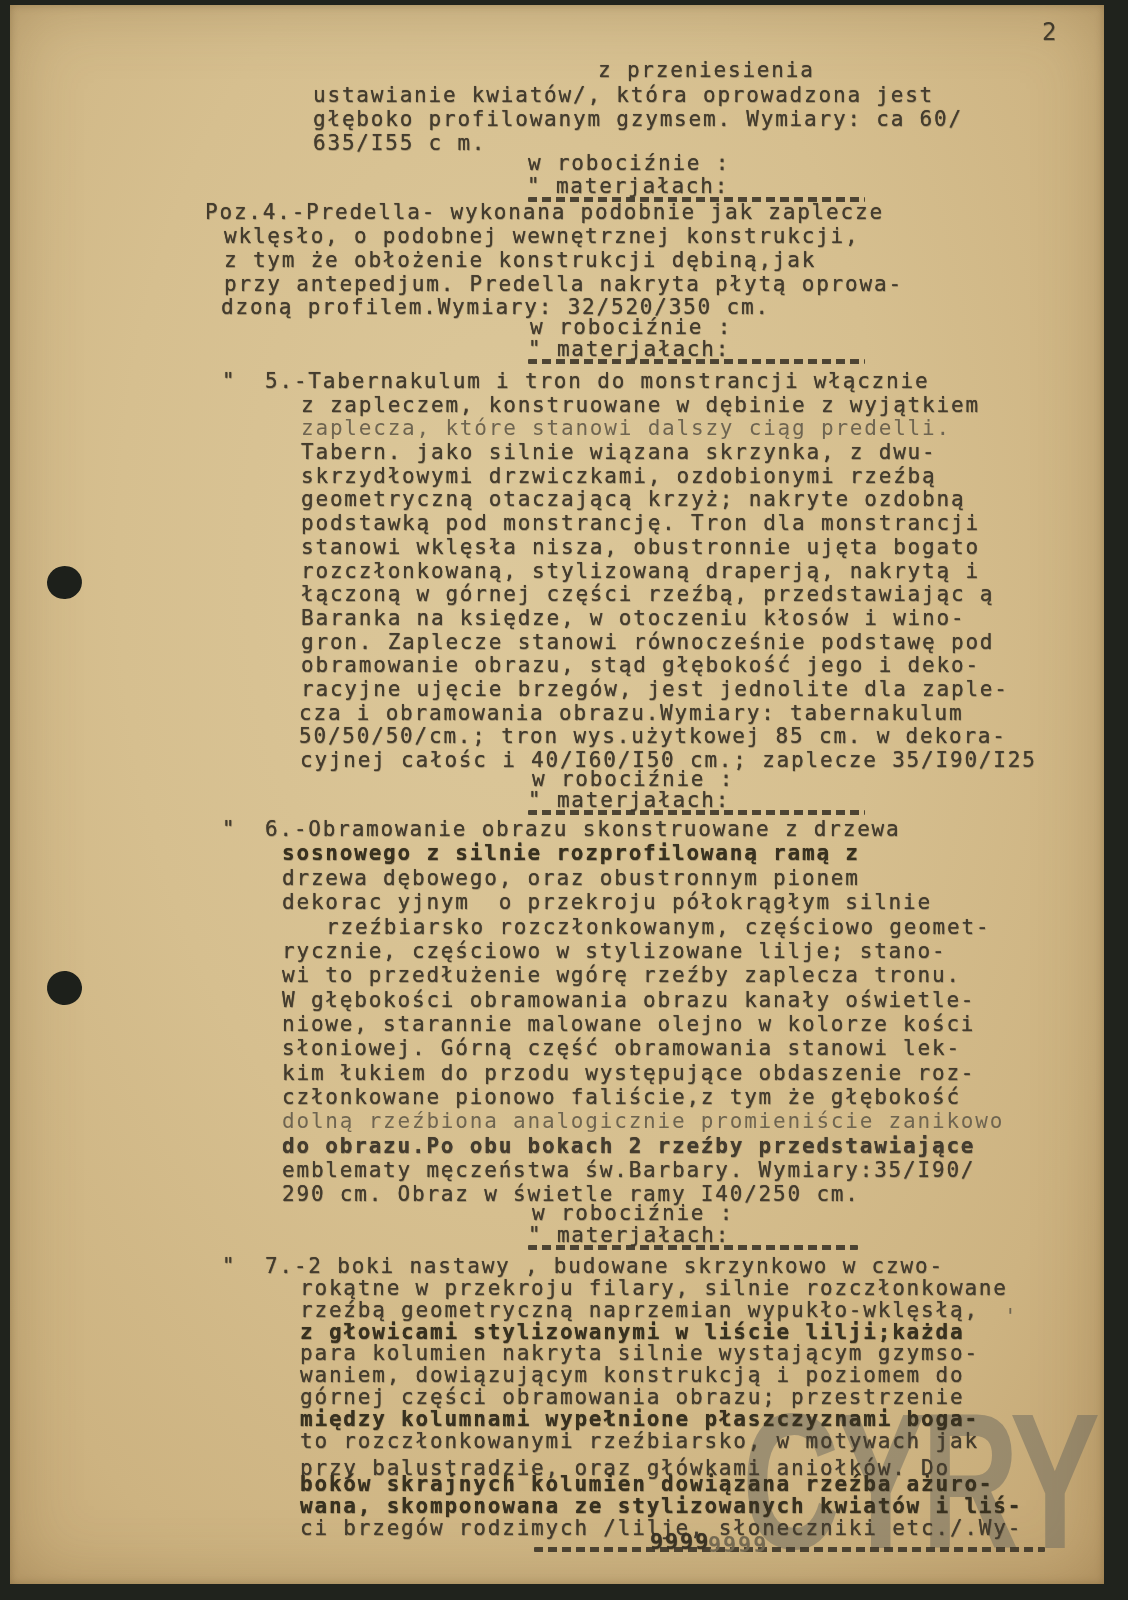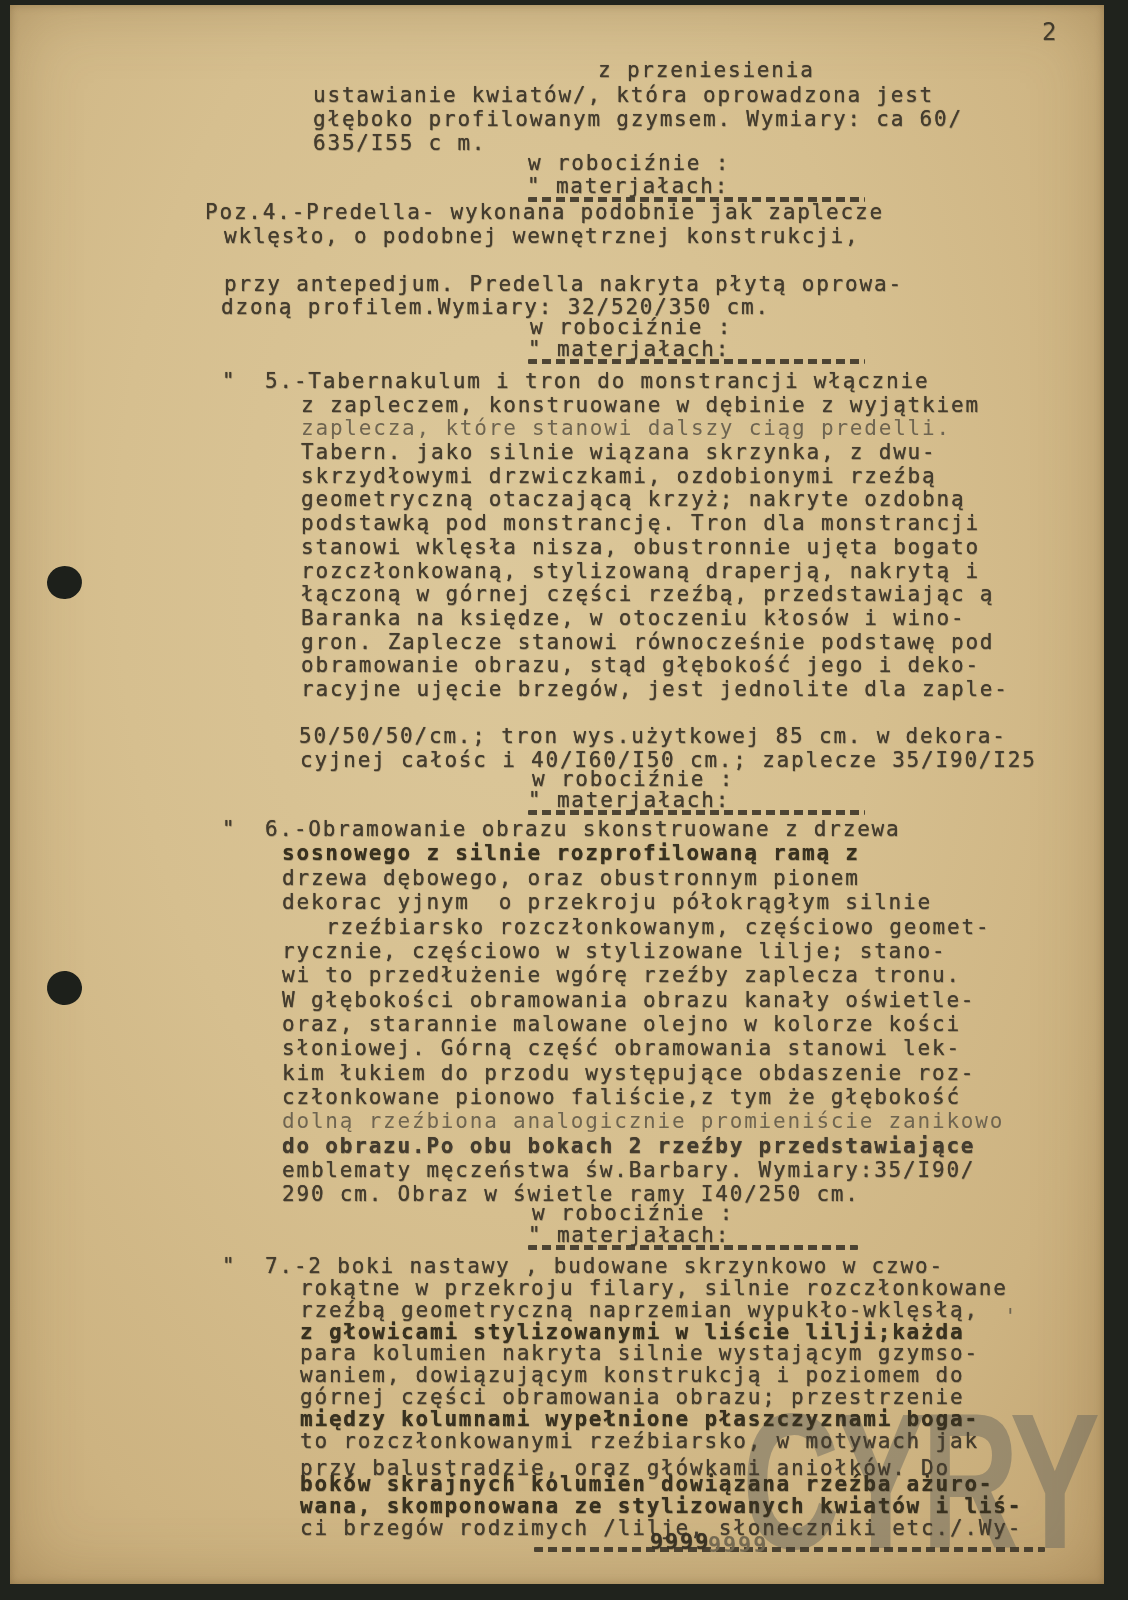--- a/index.html
+++ b/index.html
@@ -40,55 +40,57 @@
     <div class="layer" id="lines-layer">
         <div class="tl" style="left: 598px; top: 59px;">z przeniesienia</div>
         <div class="tl" style="left: 313px; top: 84px;">ustawianie kwiatów/, która oprowadzona jest</div>
         <div class="tl" style="left: 313px; top: 108px;">głęboko profilowanym gzymsem. Wymiary: ca 60/</div>
         <div class="tl" style="left: 313px; top: 132px;">635/I55 c m.</div>
         <div class="tl" style="left: 528px; top: 152px;">w robociźnie :</div>
         <div class="tl" style="left: 527px; top: 175px;">" materjałach:</div>
         <div class="dash" style="width: 337px; left: 528px; top: 197px;"></div>
         <div class="tl" style="left: 205px; top: 201px;">Poz.4.-Predella- wykonana podobnie jak zaplecze</div>
         <div class="tl" style="left: 224px; top: 225px;">wklęsło, o podobnej wewnętrznej konstrukcji,</div>
+        <div class="tl" style="left: 224px; top: 249px;">z tym że obłożenie konstrukcji dębiną,jak</div>
         <div class="tl" style="left: 224px; top: 273px;">przy antepedjum. Predella nakryta płytą oprowa-</div>
         <div class="tl" style="left: 221px; top: 296px;">dzoną profilem.Wymiary: 32/520/350 cm.</div>
         <div class="tl" style="left: 530px; top: 316px;">w robociźnie :</div>
         <div class="tl" style="left: 528px; top: 338px;">" materjałach:</div>
         <div class="dash" style="width: 337px; left: 528px; top: 359px;"></div>
         <div class="tl" style="left: 222px; top: 370px;">"</div>
         <div class="tl" style="left: 265px; top: 370px;">5.-Tabernakulum i tron do monstrancji włącznie</div>
         <div class="tl" style="left: 301px; top: 394px;">z zapleczem, konstruowane w dębinie z wyjątkiem</div>
         <div class="tl f" style="left: 301px; top: 417px;">zaplecza, które stanowi dalszy ciąg predelli.</div>
         <div class="tl" style="left: 301px; top: 441px;">Tabern. jako silnie wiązana skrzynka, z dwu-</div>
         <div class="tl" style="left: 301px; top: 465px;">skrzydłowymi drzwiczkami, ozdobionymi rzeźbą</div>
         <div class="tl" style="left: 301px; top: 488px;">geometryczną otaczającą krzyż; nakryte ozdobną</div>
         <div class="tl" style="left: 301px; top: 512px;">podstawką pod monstrancję. Tron dla monstrancji</div>
         <div class="tl" style="left: 301px; top: 536px;">stanowi wklęsła nisza, obustronnie ujęta bogato</div>
         <div class="tl" style="left: 301px; top: 560px;">rozczłonkowaną, stylizowaną draperją, nakrytą i</div>
         <div class="tl" style="left: 301px; top: 583px;">łączoną w górnej części rzeźbą, przedstawiając ą</div>
         <div class="tl" style="left: 301px; top: 607px;">Baranka na księdze, w otoczeniu kłosów i wino-</div>
         <div class="tl" style="left: 301px; top: 631px;">gron. Zaplecze stanowi równocześnie podstawę pod</div>
         <div class="tl" style="left: 301px; top: 654px;">obramowanie obrazu, stąd głębokość jego i deko-</div>
         <div class="tl" style="left: 301px; top: 678px;">racyjne ujęcie brzegów, jest jednolite dla zaple-</div>
+        <div class="tl" style="left: 299px; top: 702px;">cza i obramowania obrazu.Wymiary: tabernakulum</div>
         <div class="tl" style="left: 299px; top: 725px;">50/50/50/cm.; tron wys.użytkowej 85 cm. w dekora-</div>
         <div class="tl" style="left: 300px; top: 749px; text-align: center;">cyjnej całośc i 40/I60/I50 cm.; zaplecze 35/I90/I25</div>
         <div class="tl" style="left: 532px; top: 768px;">w robociźnie :</div>
         <div class="tl" style="left: 528px; top: 789px;">" materjałach:</div>
         <div class="dash" style="width: 337px; left: 528px; top: 810px;"></div>
         <div class="tl" style="left: 222px; top: 818px;">"</div>
         <div class="tl" style="left: 265px; top: 818px;">6.-Obramowanie obrazu skonstruowane z drzewa</div>
         <div class="tl b" style="left: 282px; top: 842px;">sosnowego z silnie rozprofilowaną ramą z</div>
         <div class="tl" style="left: 282px; top: 867px;">drzewa dębowego, oraz obustronnym pionem</div>
         <div class="tl" style="left: 282px; top: 891px;">dekorac yjnym  o przekroju półokrągłym silnie</div>
         <div class="tl" style="left: 282px; top: 916px; margin-left: 44px;">rzeźbiarsko rozczłonkowanym, częściowo geomet-</div>
         <div class="tl" style="left: 282px; top: 940px;">rycznie, częściowo w stylizowane lilje; stano-</div>
         <div class="tl" style="left: 282px; top: 964px;">wi to przedłużenie wgórę rzeźby zaplecza tronu.</div>
         <div class="tl" style="left: 282px; top: 989px;">W głębokości obramowania obrazu kanały oświetle-</div>
-        <div class="tl" style="left: 282px; top: 1013px;">oraz, starannie malowane olejno w kolorze kości</div>
+        <div class="tl" style="left: 282px; top: 1013px;">niowe, starannie malowane olejno w kolorze kości</div>
         <div class="tl" style="left: 282px; top: 1037px;">słoniowej. Górną część obramowania stanowi lek-</div>
         <div class="tl" style="left: 282px; top: 1062px;">kim łukiem do przodu występujące obdaszenie roz-</div>
         <div class="tl" style="left: 282px; top: 1086px;">członkowane pionowo faliście,z tym że głębokość</div>
         <div class="tl f" style="left: 282px; top: 1110px;">dolną rzeźbiona analogicznie promieniście zanikowo</div>
         <div class="tl" style="left: 282px; top: 1135px; font-weight: bold;">do obrazu.Po obu bokach 2 rzeźby przedstawiające</div>
         <div class="tl" style="left: 282px; top: 1159px;">emblematy męczeństwa św.Barbary. Wymiary:35/I90/</div>
         <div class="tl" style="left: 282px; top: 1183px;">290 cm. Obraz w świetle ramy I40/250 cm.</div>
         <div class="tl" style="left: 532px; top: 1202px;">w robociźnie :</div>
         <div class="tl" style="left: 528px; top: 1224px;">" materjałach:</div>
         <div class="dash" style="width: 330px; left: 528px; top: 1245px;"></div>

